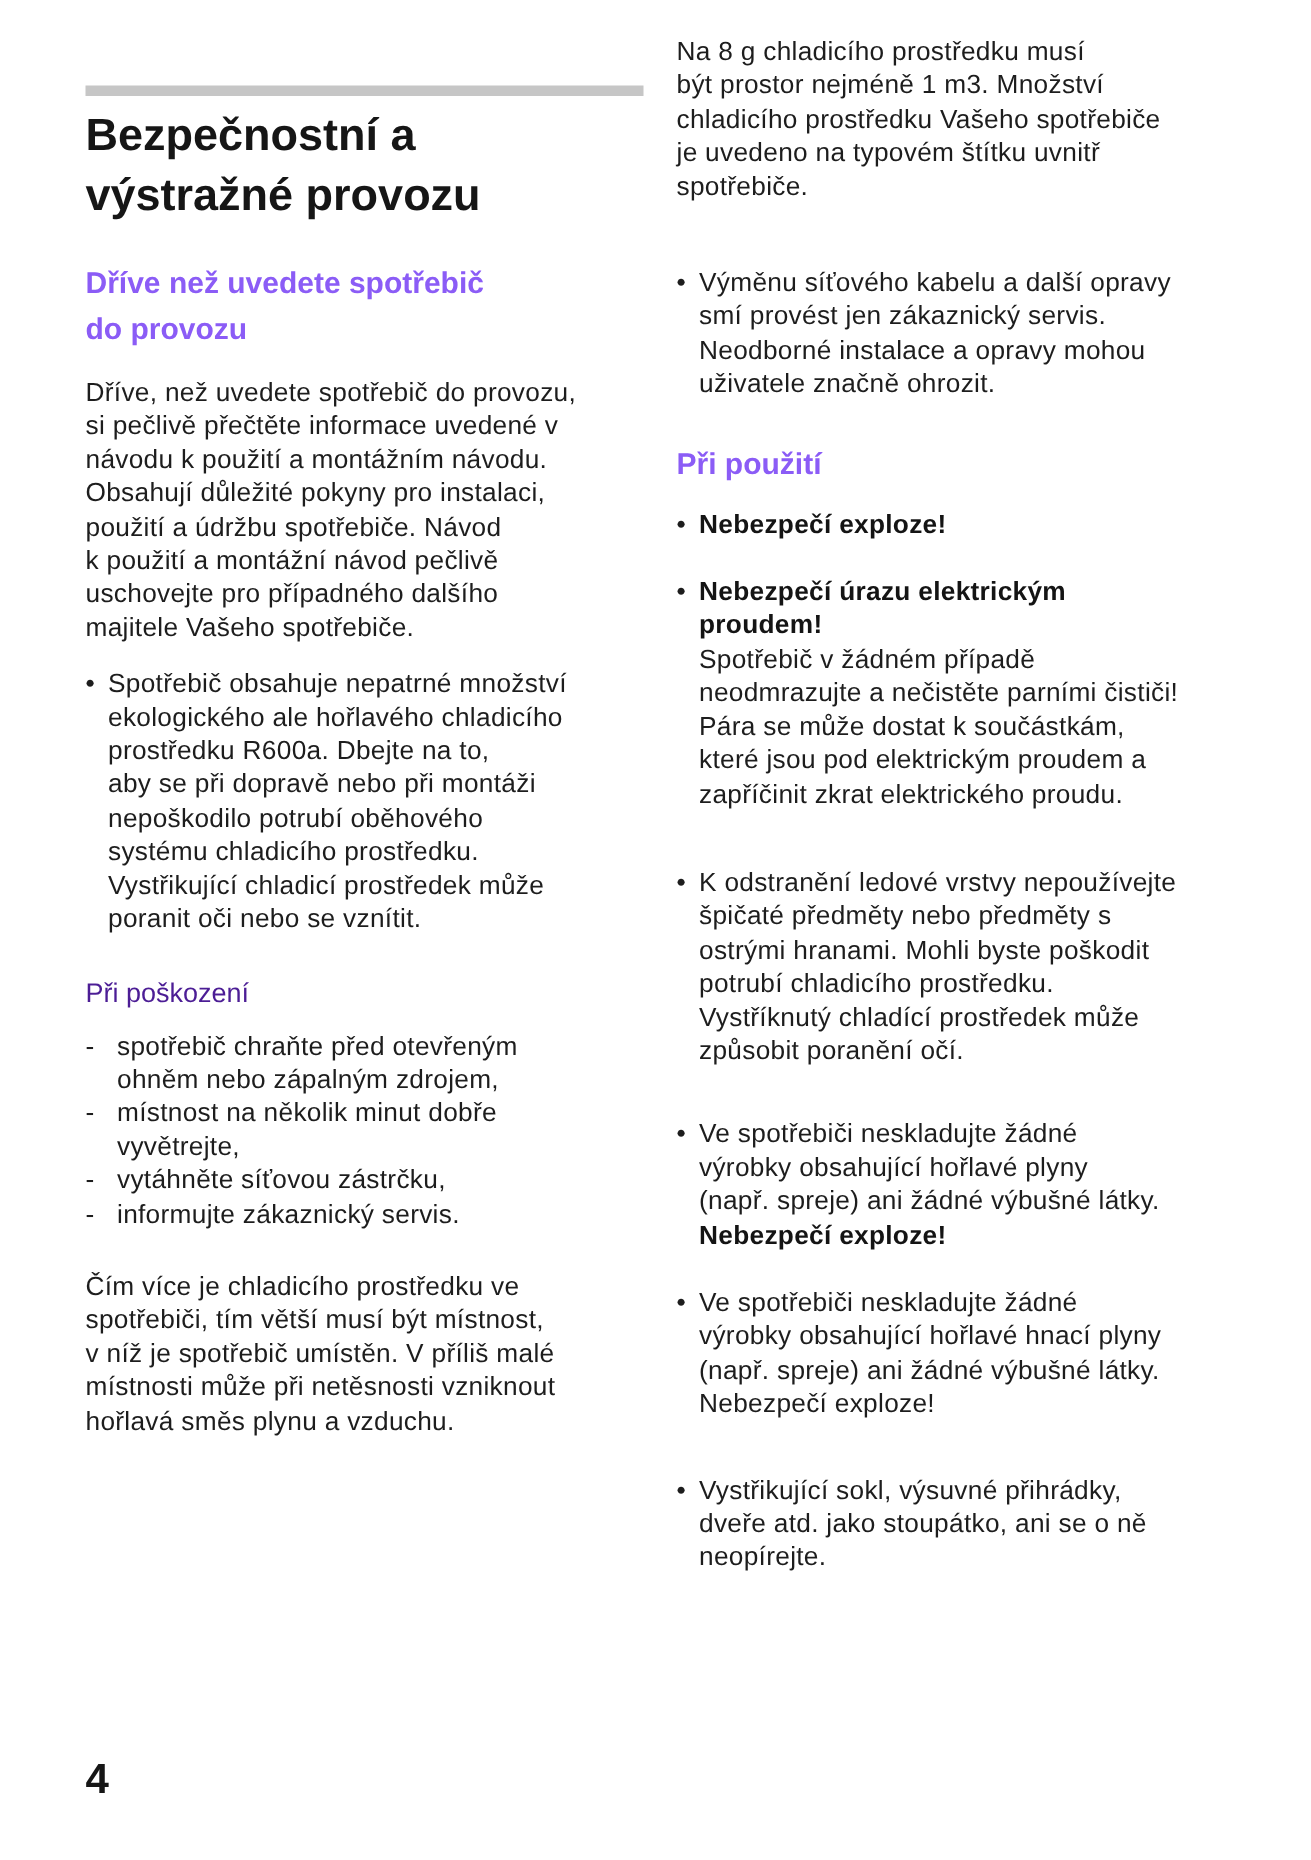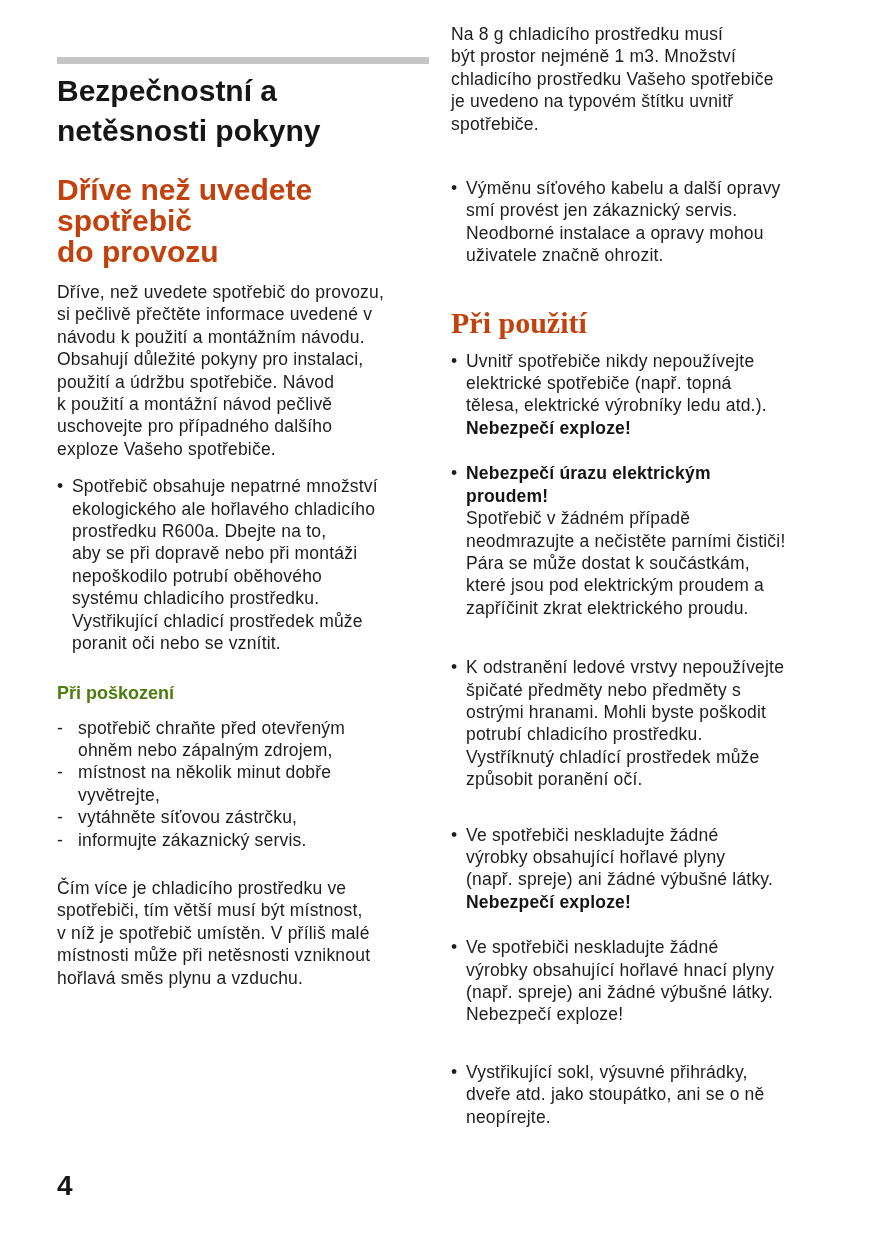--- a/index.html
+++ b/index.html
@@ -19,52 +19,52 @@
 
   .page-title {
     margin: 7px 0 0 0;
     font-size: 30px;
     line-height: 40px;
     font-weight: bold;
     color: #161616;
     white-space: pre-line;
   }
   .h2 {
-    font-size: 30px;
+    font-size: 20px;
     line-height: 31px;
     font-weight: bold;
-    color: #c2410c;
+    color: #8b5cf6;
     white-space: pre-line;
   }
   .h3 {
     font-size: 18px;
     line-height: 23px;
-    font-weight: bold;
-    color: #4d7c0f;
+    font-weight: normal;
+    color: #4c1d95;
   }
   .body-text {
     font-size: 17.5px;
     line-height: 22.4px;
     letter-spacing: 0.2px;
     white-space: pre-line;
     color: #1d1d1d;
   }
   .bold-lines { font-weight: bold; color: #141414; }
 
   .mt-sec1   { margin-top: 23px; }
   .mt-para1  { margin-top: 14px; }
   .mt-sec2   { margin-top: 32px; }
   .mt-bullet1{ margin-top: 15px; }
   .mt-dmg    { margin-top: 27px; }
   .mt-dash   { margin-top: 12px; }
   .mt-close  { margin-top: 26px; }
 
   .rc-para1   { padding-top: 23px; }
   .mt-service { margin-top: 42px; }
-  .mt-usage   { margin-top: 40px; font-family: Liberation Serif, serif; }
+  .mt-usage   { margin-top: 28px; }
   .mt-b1 { margin-top: 12px; }
   .mt-b2 { margin-top: 23px; }
   .mt-b3 { margin-top: 37px; }
   .mt-b4 { margin-top: 33px; }
   .mt-b5 { margin-top: 23px; }
   .mt-b6 { margin-top: 35px; }
 
   .flex-row { display: flex; align-items: flex-start; }
   .marker-bullet { flex: none; width: 15px; }
   .marker-dash   { flex: none; width: 21px; }
@@ -84,33 +84,33 @@
 </head>
 <body>
 
 <div class="page">
 
   <div class="col-left">
 
     <div class="rule-bar"></div>
 
     <h1 class="page-title">Bezpečnostní a
-netěsnosti pokyny</h1>
+výstražné provozu</h1>
 
     <div class="h2 mt-sec1">Dříve než uvedete spotřebič
 do provozu</div>
 
     <div class="body-text mt-para1">Dříve, než uvedete spotřebič do provozu,
 si pečlivě přečtěte informace uvedené v
 návodu k použití a montážním návodu.
 Obsahují důležité pokyny pro instalaci,
 použití a údržbu spotřebiče. Návod
 k použití a montážní návod pečlivě
 uschovejte pro případného dalšího
-exploze Vašeho spotřebiče.</div>
+majitele Vašeho spotřebiče.</div>
 
 
     <div class="flex-row mt-bullet1">
       <span class="body-text marker-bullet">•</span>
       <div class="body-text flex-text">Spotřebič obsahuje nepatrné množství
 ekologického ale hořlavého chladicího
 prostředku R600a. Dbejte na to,
 aby se při dopravě nebo při montáži
 nepoškodilo potrubí oběhového
 systému chladicího prostředku.
@@ -162,23 +162,20 @@
 smí provést jen zákaznický servis.
 Neodborné instalace a opravy mohou
 uživatele značně ohrozit.</div>
     </div>
 
     <div class="h2 mt-usage">Při použití</div>
 
     <div class="flex-row mt-b1">
       <span class="body-text marker-bullet">•</span>
       <div class="flex-text">
-        <div class="body-text">Uvnitř spotřebiče nikdy nepoužívejte
-elektrické spotřebiče (např. topná
-tělesa, elektrické výrobníky ledu atd.).</div>
         <div class="body-text bold-lines">Nebezpečí exploze!</div>
       </div>
     </div>
 
     <div class="flex-row mt-b2">
       <span class="body-text marker-bullet">•</span>
       <div class="flex-text">
         <div class="body-text bold-lines">Nebezpečí úrazu elektrickým
 proudem!</div>
         <div class="body-text">Spotřebič v žádném případě

